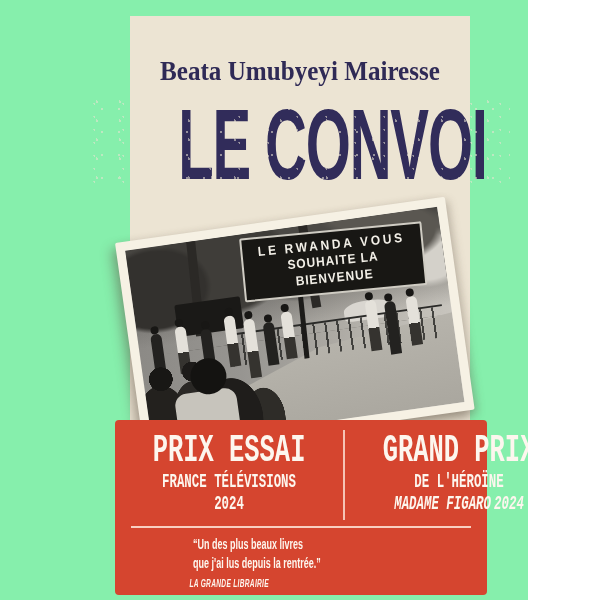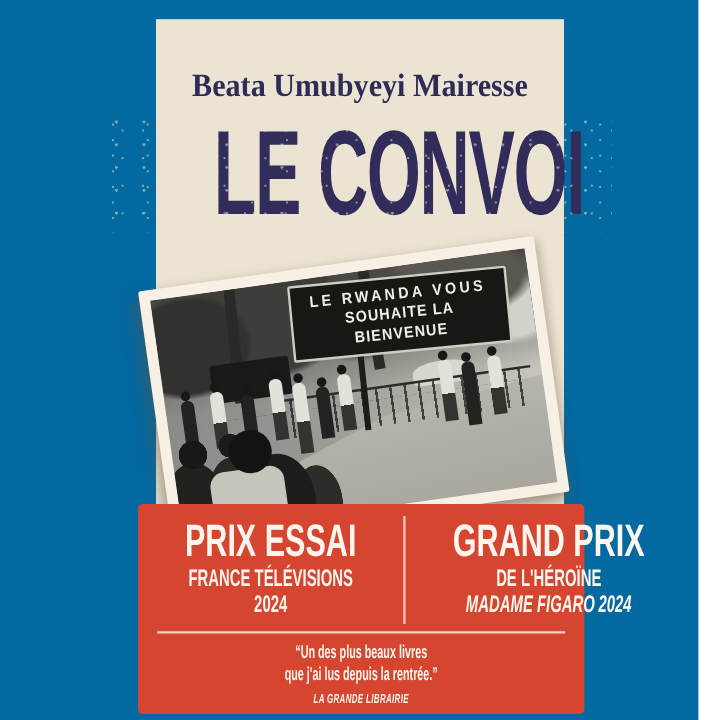--- a/index.html
+++ b/index.html
@@ -1,16 +1,16 @@
 <!DOCTYPE html>
 <html><head>
 <meta charset="utf-8">
 <style>
   html,body{margin:0;padding:0;background:#ffffff;}
-  .page{position:relative;width:582px;height:600px;background:#0369a1;overflow:hidden;
+  .page{position:relative;width:528px;height:600px;background:#86efac;overflow:hidden;
         font-family:"Liberation Sans",sans-serif;}
 
   
   .cover{position:absolute;left:130px;top:16px;width:340px;height:574px;
          background:#ece4d3;z-index:1;}
   .author{position:absolute;left:0;right:0;top:40px;text-align:center;
           font-family:"Liberation Serif",serif;font-size:27px;font-weight:600;
           color:#2f2a56;transform:scaleX(.93);white-space:nowrap;}
   .title-wrap{position:absolute;left:-40px;right:-40px;top:78px;height:100px;text-align:center;}
   .title{font-weight:bold;font-size:100px;line-height:1;letter-spacing:-2px;
@@ -71,32 +71,32 @@
        background:#181714;border:2px solid #cfccc3;border-radius:2px;
        padding:5px 2px 6px;text-align:center;color:#f2efe7;transform:rotate(2.5deg);
        font-weight:bold;line-height:1.25;}
   .sign-l1{font-size:13px;letter-spacing:3px;transform:scaleX(.92);}
   .sign-l2{font-size:13px;letter-spacing:1px;transform:scaleX(.92);}
 
   
   .band{position:absolute;left:115px;top:420px;width:372px;height:175px;
         background:#d5452f;border-radius:4px;z-index:3;color:#fdf6ee;
         display:flex;flex-direction:column;box-sizing:border-box;padding:10px 0 8px;}
-  .awards-row{display:flex;flex:0 0 auto;}
+  .awards-row{display:flex;flex:0 0 auto;font-family:Liberation Mono, monospace;}
   .award-col{flex:1 1 0;display:flex;flex-direction:column;justify-content:center;
         text-align:center;padding:2px 0 4px;}
   .with-div{border-left:2px solid rgba(255,231,219,.78);}
   .award-title{font-weight:bold;font-size:38px;line-height:1.02;white-space:nowrap;
         transform:scaleX(.67);}
   .award-line{font-weight:bold;font-size:20px;line-height:1.13;white-space:nowrap;
         transform:scaleX(.62);}
   .award-line .ital{font-style:italic;}
   .rule{border-top:2px solid rgba(255,231,219,.85);margin:6px 16px 5px;}
   .quotes-row{display:flex;flex:1 1 auto;}
-  .quote-col{flex:1 1 0;text-align:center;padding-top:2px;}
+  .quote-col{flex:1 1 0;text-align:left;padding-top:2px;}
   .q-line{font-weight:bold;font-size:15.5px;line-height:1.22;white-space:nowrap;
         transform:scaleX(.58);}
   .q-src{font-weight:bold;font-style:italic;font-size:11px;margin-top:4px;
         white-space:nowrap;transform:scaleX(.6);letter-spacing:.5px;}
 </style>
 </head>
 <body>
 
 <div class="page">
 

